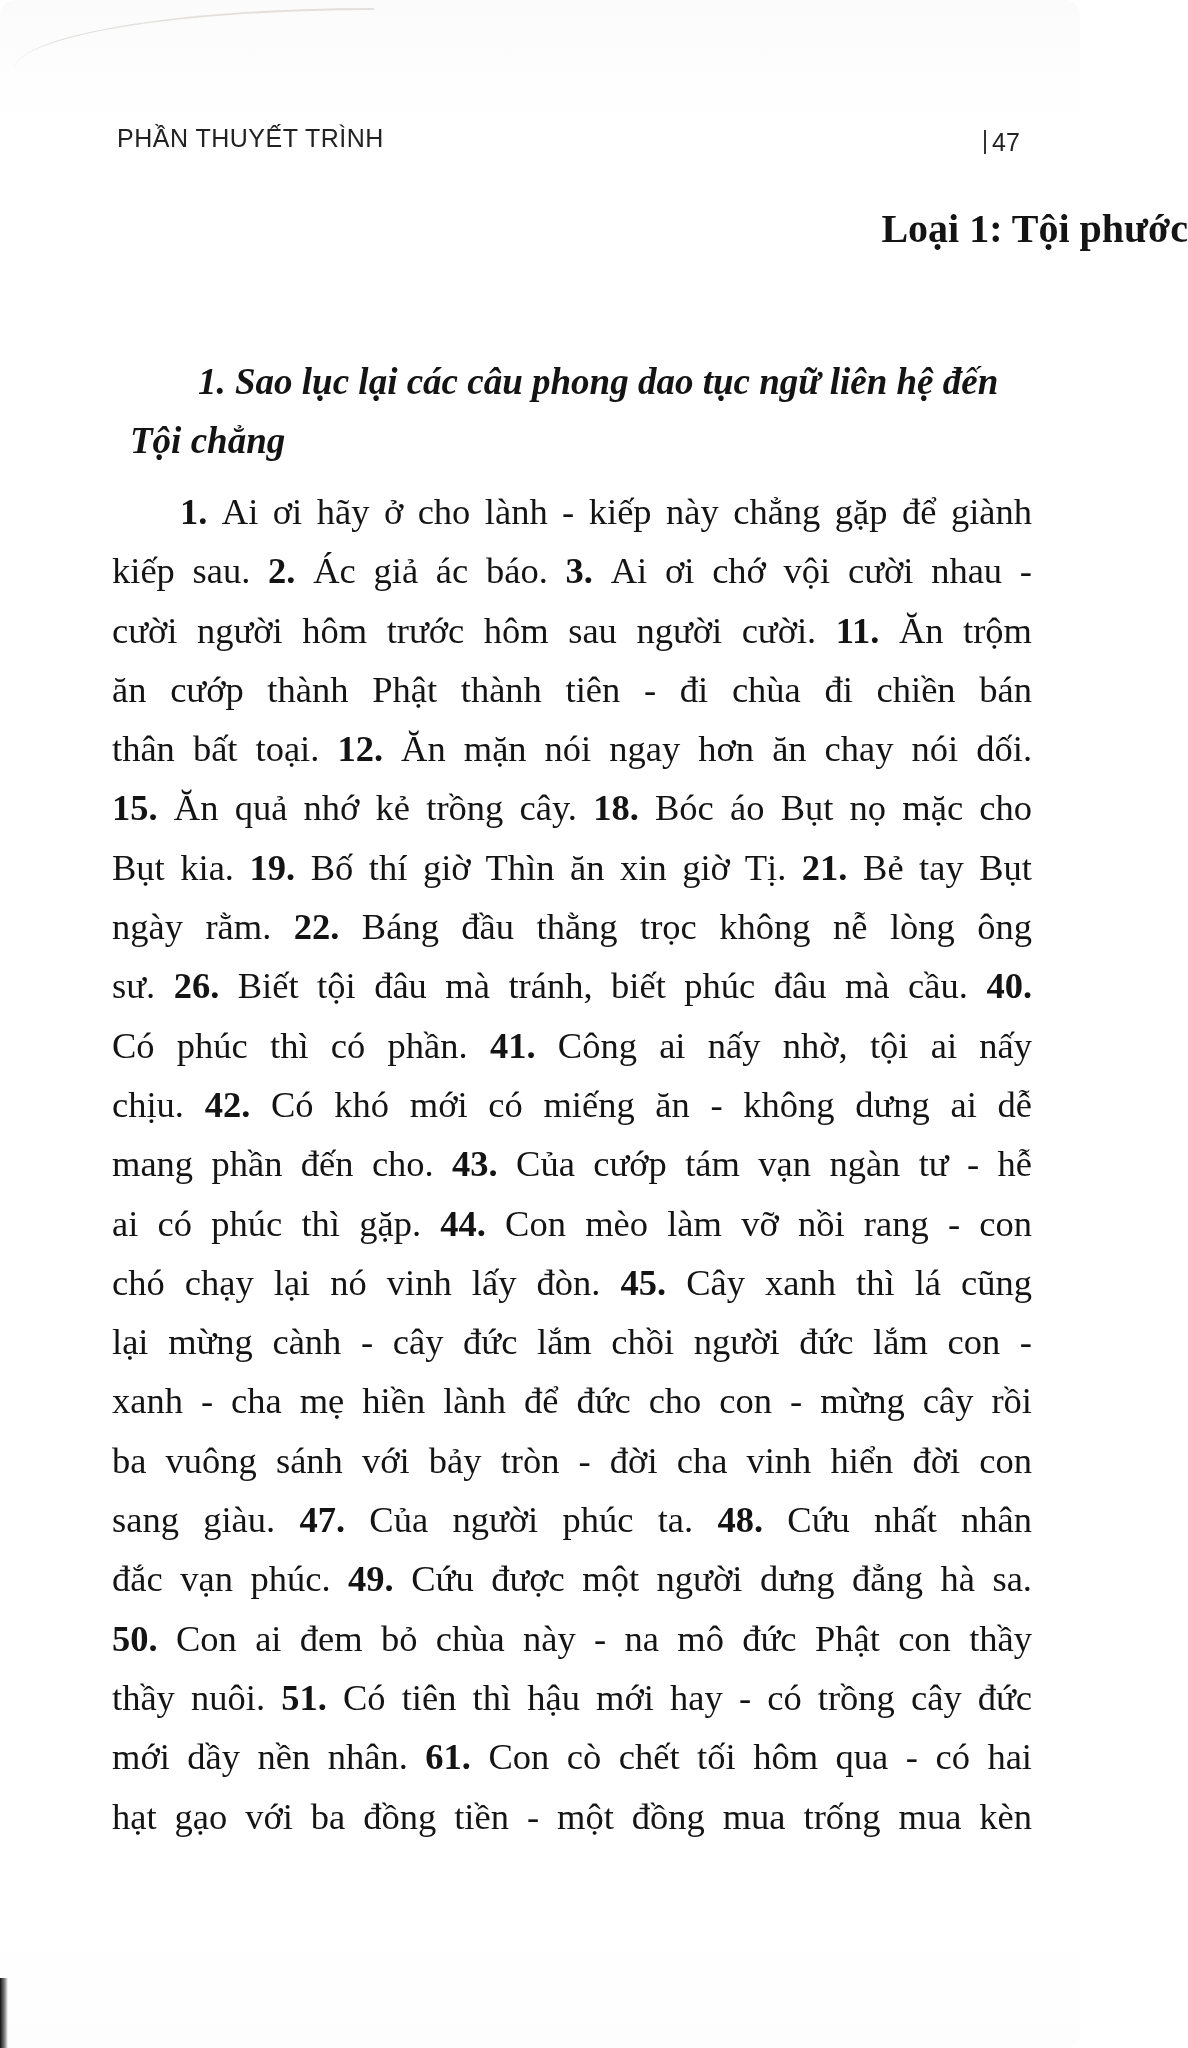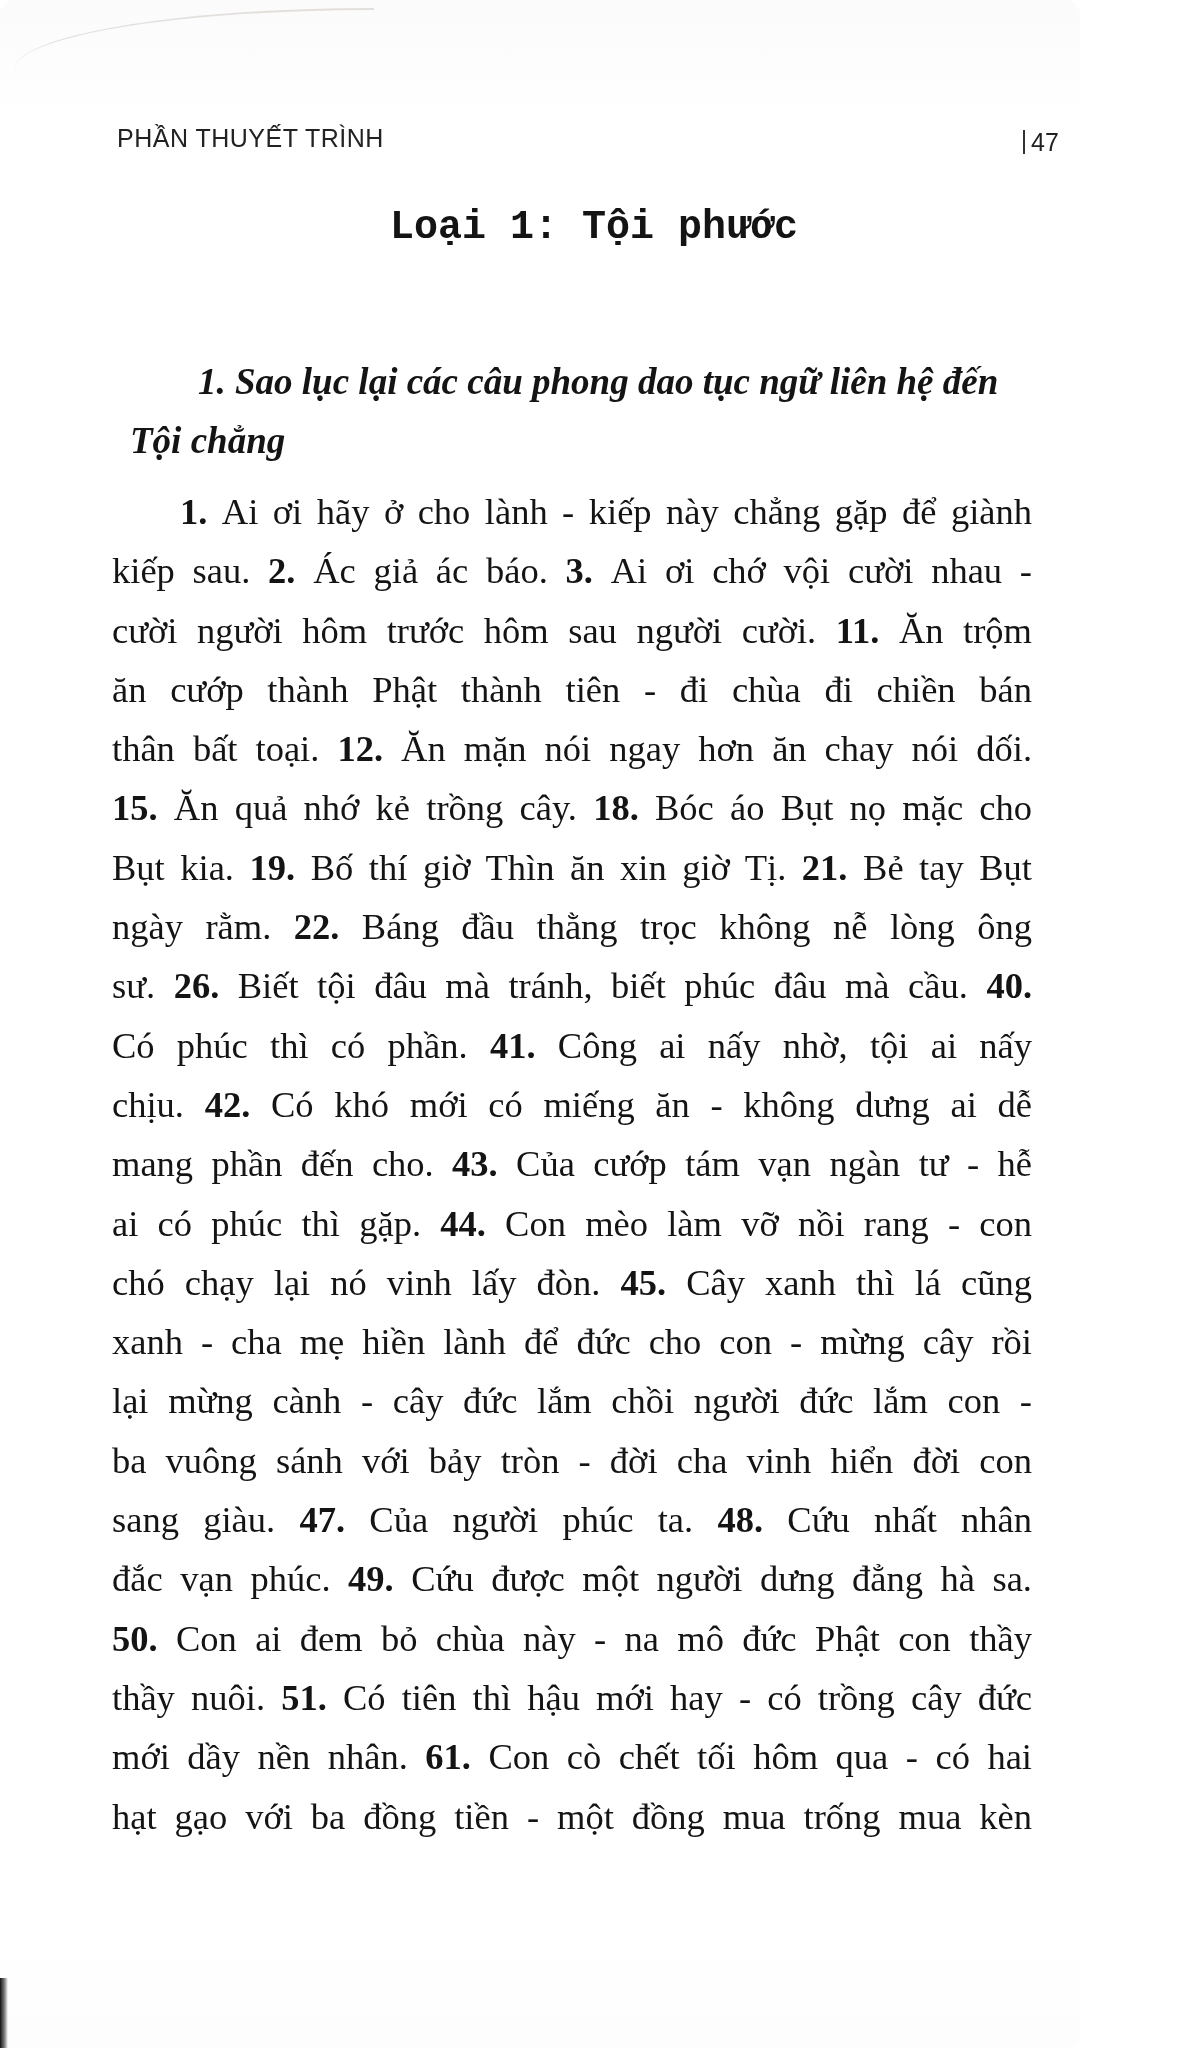--- a/index.html
+++ b/index.html
@@ -43,37 +43,35 @@
       font-size: 25px;
       letter-spacing: 0.5px;
       color: #222;
     }
     .page-number {
       position: absolute;
       left: 984px; top: 128px;
       font-family: "Liberation Sans", "DejaVu Sans", sans-serif;
       font-size: 25px;
       color: #222;
-      margin-left: 39px;
     }
     .page-number .bar {
       display: inline-block;
       width: 2px; height: 24px;
       background: #333;
       margin-right: 6px;
       vertical-align: -3px;
     }
     .chapter-title {
       position: absolute;
       left: 0; width: 1188px;
       top: 205px;
-      text-align: center;
+      text-align: right;
       font-size: 40px;
       font-weight: bold;
-      font-family: Liberation Mono, monospace;
     }
     .section-heading {
       position: absolute;
       left: 112px;
       width: 920px;
       font-style: italic;
       font-weight: bold;
       font-size: 37px;
       line-height: 59px;
       top: 352px;
@@ -133,22 +131,22 @@
       <span class="line"><span>thân bất toại. </span><span class="num">12. </span><span>Ăn mặn nói ngay hơn ăn chay nói dối.</span></span>
       <span class="line"><span class="num">15. </span><span>Ăn quả nhớ kẻ trồng cây. </span><span class="num">18. </span><span>Bóc áo Bụt nọ mặc cho</span></span>
       <span class="line"><span>Bụt kia. </span><span class="num">19. </span><span>Bố thí giờ Thìn ăn xin giờ Tị. </span><span class="num">21. </span><span>Bẻ tay Bụt</span></span>
       <span class="line"><span>ngày rằm. </span><span class="num">22. </span><span>Báng đầu thằng trọc không nễ lòng ông</span></span>
       <span class="line"><span>sư. </span><span class="num">26. </span><span>Biết tội đâu mà tránh, biết phúc đâu mà cầu. </span><span class="num">40.</span></span>
       <span class="line"><span>Có phúc thì có phần. </span><span class="num">41. </span><span>Công ai nấy nhờ, tội ai nấy</span></span>
       <span class="line"><span>chịu. </span><span class="num">42. </span><span>Có khó mới có miếng ăn - không dưng ai dễ</span></span>
       <span class="line"><span>mang phần đến cho. </span><span class="num">43. </span><span>Của cướp tám vạn ngàn tư - hễ</span></span>
       <span class="line"><span>ai có phúc thì gặp. </span><span class="num">44. </span><span>Con mèo làm vỡ nồi rang - con</span></span>
       <span class="line"><span>chó chạy lại nó vinh lấy đòn. </span><span class="num">45. </span><span>Cây xanh thì lá cũng</span></span>
+      <span class="line"><span>lại mừng cành - cây đức lắm chồi người đức lắm con -</span></span>
       <span class="line"><span>xanh - cha mẹ hiền lành để đức cho con - mừng cây rồi</span></span>
-      <span class="line"><span>lại mừng cành - cây đức lắm chồi người đức lắm con -</span></span>
       <span class="line"><span>ba vuông sánh với bảy tròn - đời cha vinh hiển đời con</span></span>
       <span class="line"><span>sang giàu. </span><span class="num">47. </span><span>Của người phúc ta. </span><span class="num">48. </span><span>Cứu nhất nhân</span></span>
       <span class="line"><span>đắc vạn phúc. </span><span class="num">49. </span><span>Cứu được một người dưng đẳng hà sa.</span></span>
       <span class="line"><span class="num">50. </span><span>Con ai đem bỏ chùa này - na mô đức Phật con thầy</span></span>
       <span class="line"><span>thầy nuôi. </span><span class="num">51. </span><span>Có tiên thì hậu mới hay - có trồng cây đức</span></span>
       <span class="line"><span>mới dầy nền nhân. </span><span class="num">61. </span><span>Con cò chết tối hôm qua - có hai</span></span>
       <span class="line last"><span>hạt gạo với ba đồng tiền - một đồng mua trống mua kèn</span></span>
     </div>
 </div>
 

